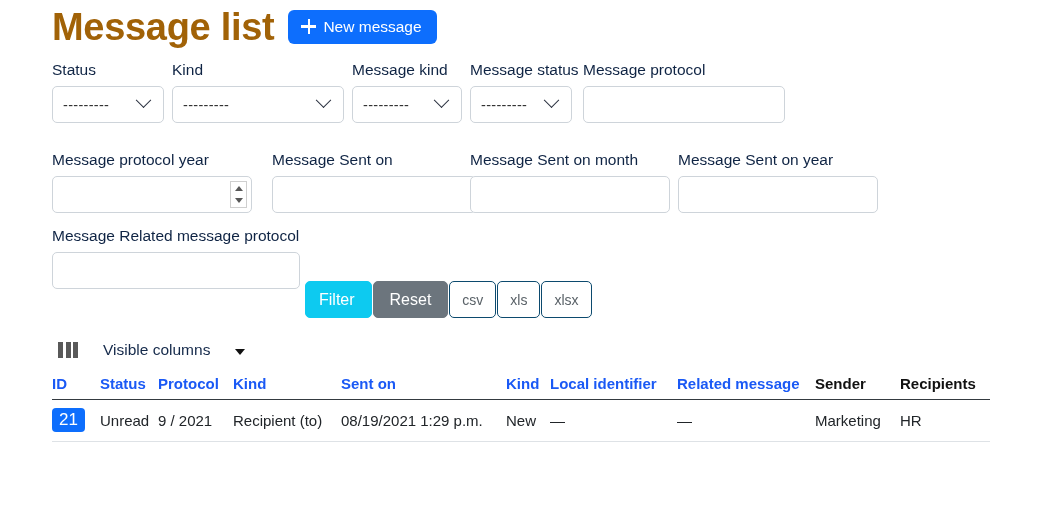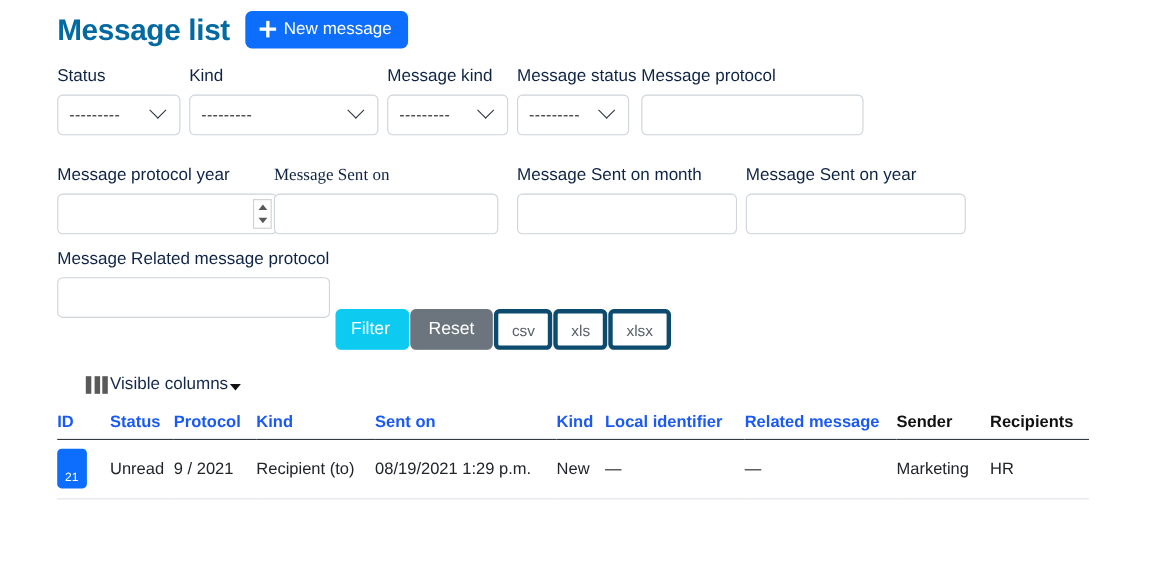--- a/index.html
+++ b/index.html
@@ -11,21 +11,21 @@
     overflow: hidden;
   }
   .page { position: relative; width: 1048px; height: 513px; }
 
   
   .header-row {
     position: absolute; left: 52px; top: 4px;
     display: flex; align-items: center; gap: 14px;
   }
   .page-title {
-    font-size: 27px; font-weight: 700; color: #0369a1;
+    font-size: 38px; font-weight: 700; color: #a16207;
     line-height: 46px; letter-spacing: -0.3px;
     white-space: nowrap;
   }
   .btn-new {
     background: #0d6efd; color: #ffffff;
     border: none; border-radius: 6px;
     padding: 9px 15px 10px 13px;
     font-size: 15.5px; font-family: "Liberation Sans", sans-serif;
     display: inline-flex; align-items: center; gap: 7px;
     cursor: pointer; line-height: 1; white-space: nowrap;
@@ -78,28 +78,28 @@
   .actions { position: absolute; left: 305px; top: 281px; display: flex; }
   .abtn {
     height: 37px; padding: 0 16px; border-radius: 5px;
     font-size: 16px; font-family: "Liberation Sans", sans-serif;
     display: flex; align-items: center; justify-content: center;
     cursor: pointer; border: 1px solid transparent; white-space: nowrap;
   }
   .abtn.filter { background: #0dcaf0; color: #fff; border-color: #0dcaf0; padding-left: 13px; }
   .abtn.reset  { background: #6c757d; color: #fff; border-color: #6c757d; margin-left: 1px; }
   .abtn.exp {
-    background: #fff; color: #5a6268; border: 4px solid #0c4a6e;
+    background: #fff; color: #5a6268; border: 1px solid #0c4a6e;
     font-size: 14px; padding: 0 12px; margin-left: 1px;
   }
 
   
   .viscols {
     position: absolute; left: 58px; top: 341px;
-    display: flex; align-items: center; gap: 2px; cursor: pointer; margin-left: 20px;
+    display: flex; align-items: center; gap: 25px; cursor: pointer;
   }
   .cols-icon { display: flex; gap: 2.5px; }
   .cols-icon i { display: block; width: 5px; height: 16px; background: #595959; }
   .viscols-label { font-size: 15.5px; color: #14294a; }
   .caret-dn {
     width: 0; height: 0; border-left: 5.5px solid transparent;
     border-right: 5.5px solid transparent; border-top: 6.5px solid #111;
     margin-top: 3px;
   }
 
@@ -118,21 +118,21 @@
     color: #1a59f5; cursor: pointer;
   }
   table.msg thead th.plain { color: #111; }
   table.msg tbody td {
     padding: 8px 0 9px 0; border-bottom: 1px solid #dee2e6;
     white-space: nowrap; color: #212529; font-size: 15px;
   }
   .id-badge {
     display: inline-block; min-width: 27px; text-align: left;
     background: #0d6efd; color: #fff; border-radius: 4px;
-    padding: 21px 7px 4px; font-size: 11px; line-height: 1;
+    padding: 3px 7px 4px; font-size: 17px; line-height: 1;
   }
 </style>
 </head>
 <body>
 
 <div class="page">
 
   <div class="header-row">
     <div class="page-title">Message list</div>
     <button class="btn-new">
@@ -184,21 +184,21 @@
       <div class="fgroup" style="left:0px; top:12px; width:200px;">
         <span class="flabel">Message protocol year</span>
         <div class="ctl number">
           <span></span>
           <span class="spinner">
             <i class="spin-up"></i>
             <i class="spin-dn"></i>
           </span>
         </div>
       </div>
-      <div class="fgroup" style="left:197px; top:12px; width:204px;font-family:Liberation Serif, serif;">
+      <div class="fgroup" style="left:220px; top:12px; width:204px;">
         <span class="flabel">Message Sent on</span>
         <div class="ctl text">
           <span></span>
         </div>
       </div>
       <div class="fgroup" style="left:418px; top:12px; width:200px;">
         <span class="flabel">Message Sent on month</span>
         <div class="ctl text">
           <span></span>
         </div>

